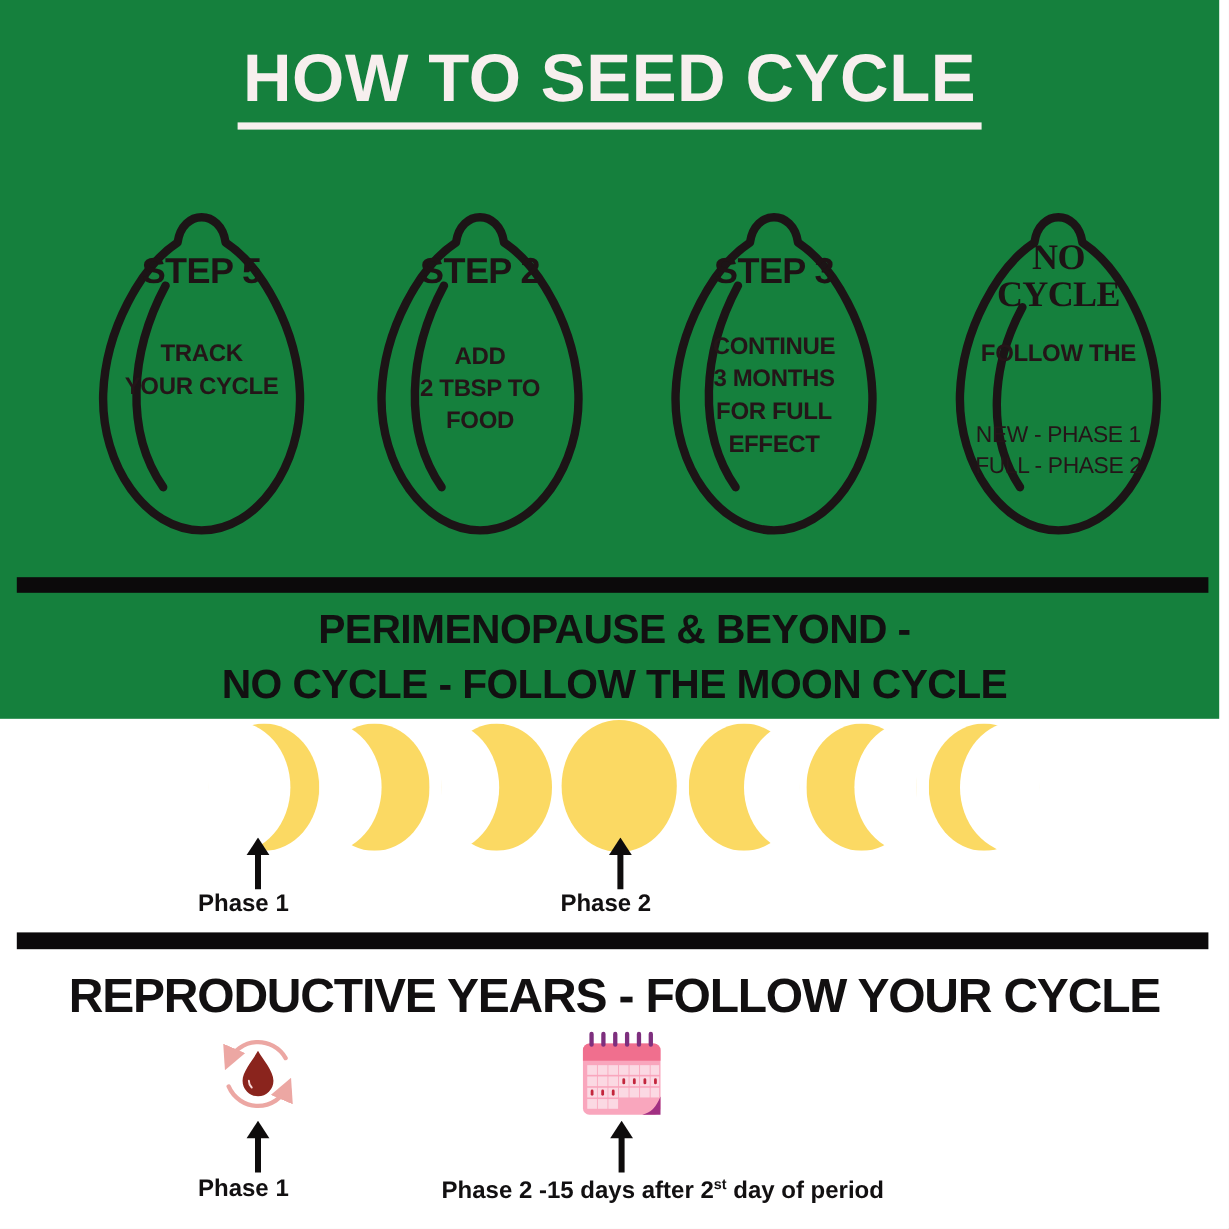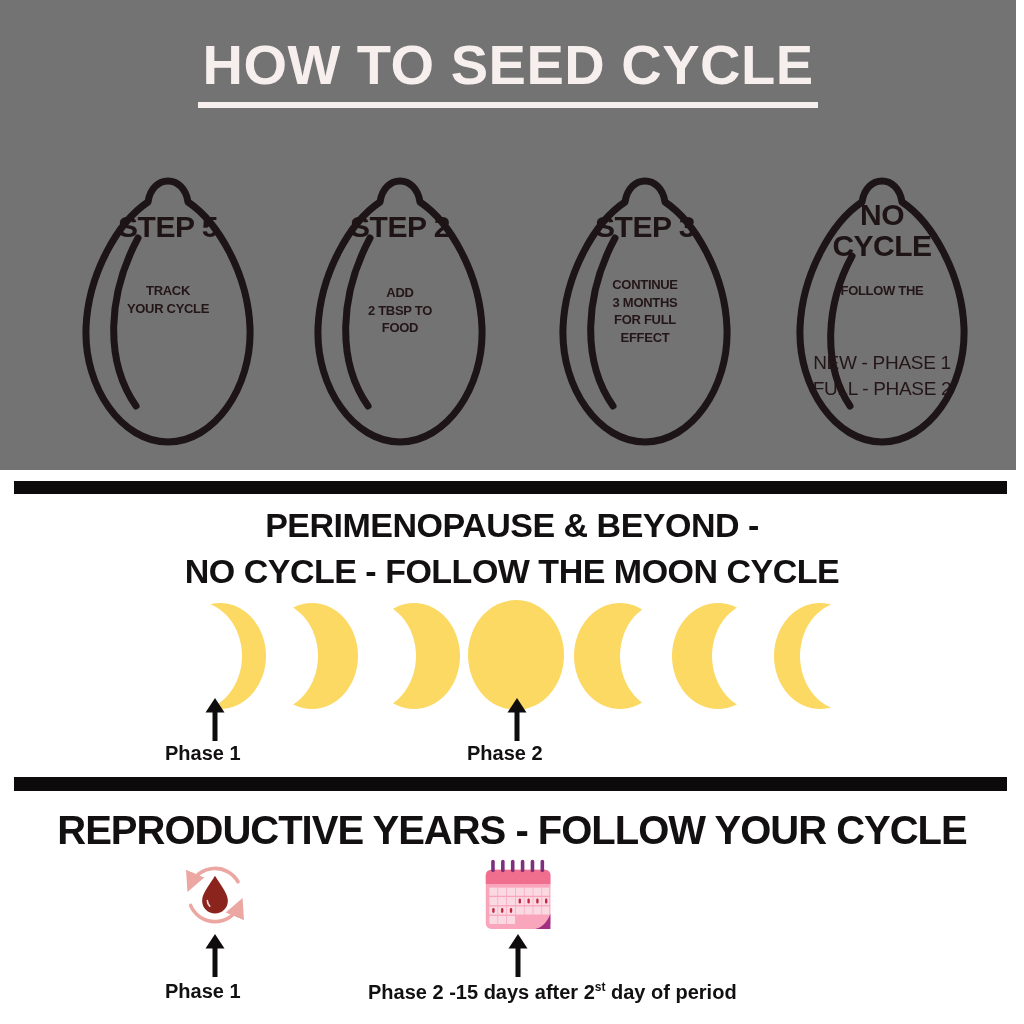--- a/index.html
+++ b/index.html
@@ -1,36 +1,36 @@
 <!DOCTYPE html>
 <html><head>
 <meta charset="utf-8">
 <style>
   html,body{margin:0;padding:0;background:#fff;}
   .canvas{
     position:relative;width:1024px;height:1024px;background:#ffffff;overflow:hidden;
     font-family:"Liberation Sans","DejaVu Sans",sans-serif;color:#171113;
   }
   
-  .hero{position:absolute;left:0;top:0;width:1016px;height:470px;background:#737373;text-align:center;}
+  .hero{position:absolute;left:0;top:0;width:1016px;height:599px;background:#15803d;text-align:center;}
   .hero-title{
     display:inline-block;margin-top:36px;font-size:56px;font-weight:700;letter-spacing:.5px;
     color:#F7EFEE;border-bottom:6px solid #F7EFEE;padding:0 4px 7px 4px;line-height:1.05;
     font-stretch:condensed;
   }
   .seed{position:absolute;width:216px;height:292px;top:164px;}
   .seed svg{position:absolute;left:0;top:0;}
   .seed-heading{
     position:absolute;left:0;right:0;top:48px;font-size:30px;font-weight:700;
     letter-spacing:-.5px;text-align:center;color:#1E1315;line-height:1.03;
   }
   .seed--4 .seed-heading{top:36px;}
-  .seed--4 .seed-heading .wrap{display:inline-block;max-width:120px;}
+  .seed--4 .seed-heading .wrap{display:inline-block;max-width:120px;font-family:Liberation Serif, serif;}
   .seed-body{
-    position:absolute;left:18px;right:18px;text-align:center;font-size:13px;font-weight:700;
+    position:absolute;left:18px;right:18px;text-align:center;font-size:20px;font-weight:700;
     color:#241518;line-height:1.36;letter-spacing:-.3px;
   }
   .seed--1 .seed-body{top:118px;}
   .seed--2 .seed-body{top:120px;}
   .seed--3 .seed-body{top:112px;text-align:center;}
   .seed--4 .seed-body{top:118px;}
   .seed--4 .seed-body2{position:absolute;left:10px;right:10px;top:186px;text-align:center;
     font-size:19px;font-weight:400;color:#241518;line-height:1.36;letter-spacing:-.3px;}
   
   .divider{position:absolute;left:14px;width:993px;background:#0C0A0B;}

